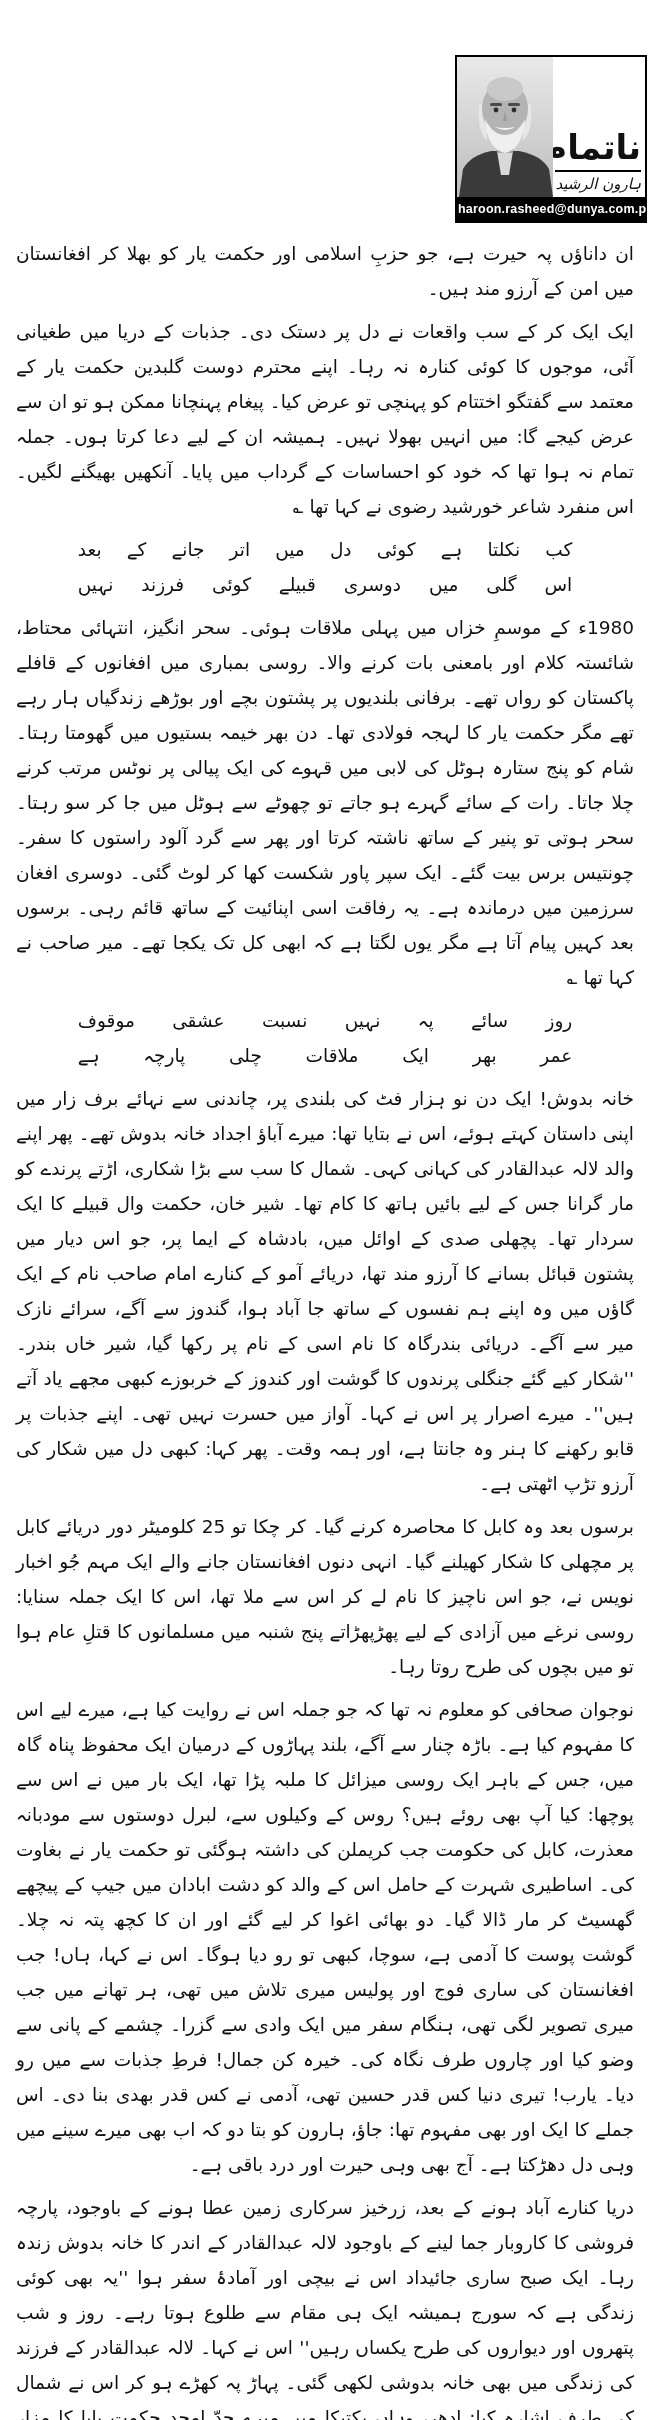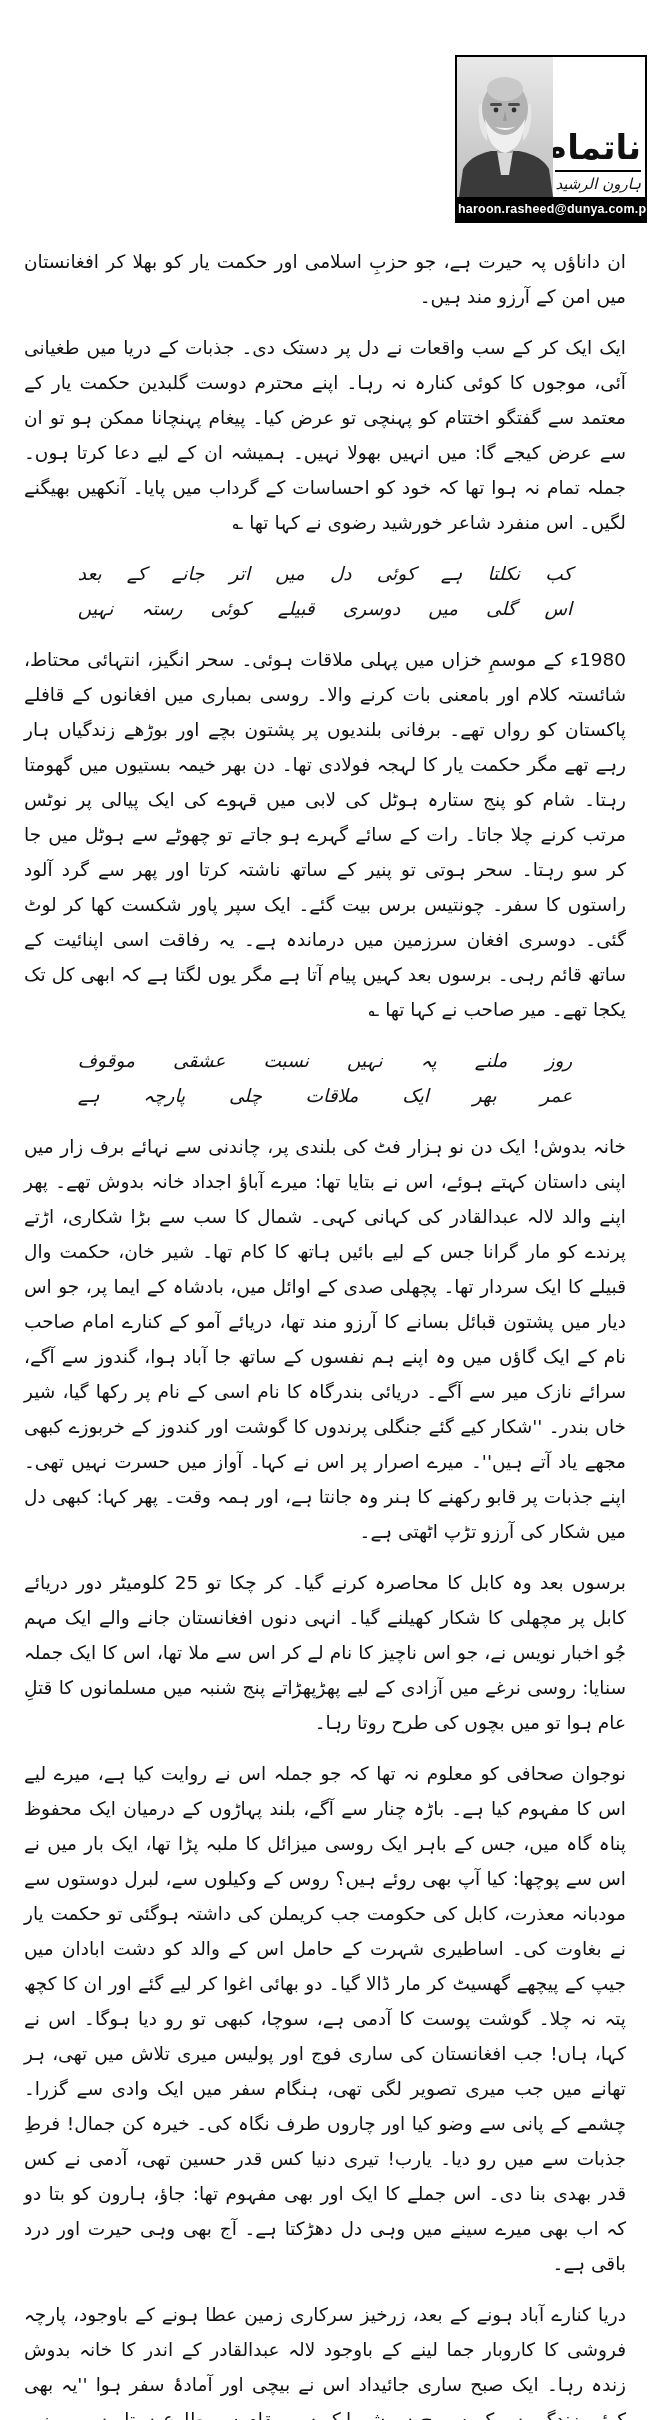--- a/index.html
+++ b/index.html
@@ -76,32 +76,32 @@
     position:absolute;
     top:228px;
     right:0;
     left:0;
     padding:0 8px 14px 8px;
     direction:rtl;
     text-align:justify;
     font-size:18.5px;
     line-height:35px;
   }
-  .para{margin:16px;text-align:justify;}
+  .para{margin:8px;text-align:justify;}
   .para[data-first="true"]{text-indent:0;}
   .verse{
     display:flex;
     justify-content:space-between;
     width:78%;
     margin:0 auto;
     direction:rtl;
     line-height:35px;
     font-weight:500;
   }
-  .verse span{white-space:nowrap;font-style:italic;}
+  .verse span{white-space:nowrap;}
 </style>
 </head>
 <body>
 
 <div class="page">
 
   <div class="masthead">
     <div class="mast-top">
       <div class="mast-left">
         <div class="mast-logo">ناتمام</div>
@@ -163,27 +163,27 @@
         <span>کے</span>
         <span>بعد</span>
       </div>
       <div class="verse">
         <span>اس</span>
         <span>گلی</span>
         <span>میں</span>
         <span>دوسری</span>
         <span>قبیلے</span>
         <span>کوئی</span>
-        <span>رستہ</span>
+        <span>فرزند</span>
         <span>نہیں</span>
       </div>
       <p class="para">1980ء کے موسمِ خزاں میں پہلی ملاقات ہوئی۔ سحر انگیز، انتہائی محتاط، شائستہ کلام اور بامعنی بات کرنے والا۔ روسی بمباری میں افغانوں کے قافلے پاکستان کو رواں تھے۔ برفانی بلندیوں پر پشتون بچے اور بوڑھے زندگیاں ہار رہے تھے مگر حکمت یار کا لہجہ فولادی تھا۔ دن بھر خیمہ بستیوں میں گھومتا رہتا۔ شام کو پنج ستارہ ہوٹل کی لابی میں قہوے کی ایک پیالی پر نوٹس مرتب کرنے چلا جاتا۔ رات کے سائے گہرے ہو جاتے تو چھوٹے سے ہوٹل میں جا کر سو رہتا۔ سحر ہوتی تو پنیر کے ساتھ ناشتہ کرتا اور پھر سے گرد آلود راستوں کا سفر۔ چونتیس برس بیت گئے۔ ایک سپر پاور شکست کھا کر لوٹ گئی۔ دوسری افغان سرزمین میں درماندہ ہے۔ یہ رفاقت اسی اپنائیت کے ساتھ قائم رہی۔ برسوں بعد کہیں پیام آتا ہے مگر یوں لگتا ہے کہ ابھی کل تک یکجا تھے۔ میر صاحب نے کہا تھا ؎</p>
       <div class="verse">
         <span>روز</span>
-        <span>ملنے</span>
+        <span>سائے</span>
         <span>پہ</span>
         <span>نہیں</span>
         <span>نسبت</span>
         <span>عشقی</span>
         <span>موقوف</span>
       </div>
       <div class="verse">
         <span>عمر</span>
         <span>بھر</span>
         <span>ایک</span>

